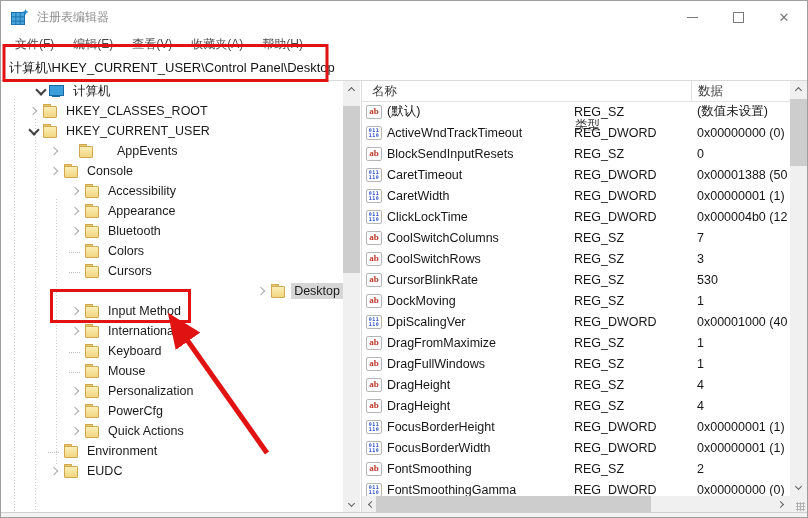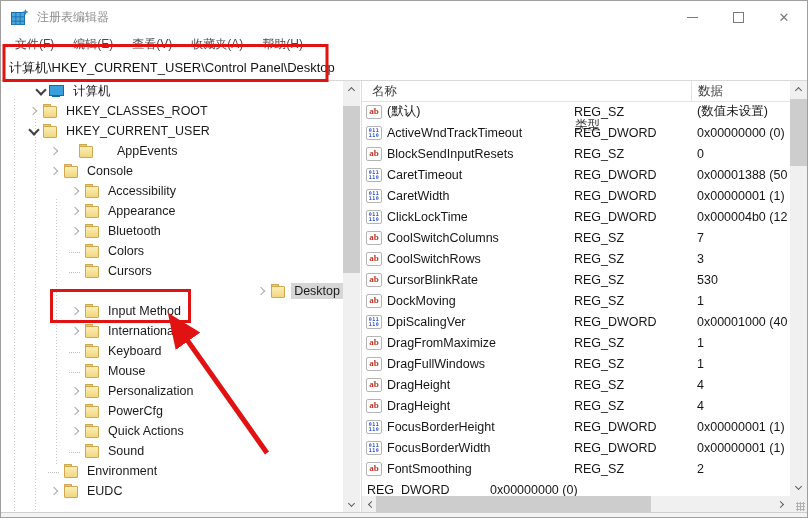--- a/index.html
+++ b/index.html
@@ -214,25 +214,20 @@
           <div class="tree-row" style="padding-left: 67px;">
             <span class="chev collapsed"></span>
             <span class="node-icon folder"></span>
             <span class="tree-label">PowerCfg</span>
           </div>
           <div class="tree-row" style="padding-left: 67px;">
             <span class="chev collapsed"></span>
             <span class="node-icon folder"></span>
             <span class="tree-label">Quick Actions</span>
           </div>
-          <div class="tree-row" style="padding-left: 67px;">
-            <span class="chev leaf"></span>
-            <span class="node-icon folder"></span>
-            <span class="tree-label">Sound</span>
-          </div>
           <div class="tree-row" style="padding-left: 46px;">
             <span class="chev leaf"></span>
             <span class="node-icon folder"></span>
             <span class="tree-label">Environment</span>
           </div>
           <div class="tree-row" style="padding-left: 46px;">
             <span class="chev collapsed"></span>
             <span class="node-icon folder"></span>
             <span class="tree-label">EUDC</span>
           </div>
@@ -413,20 +408,27 @@
           </div>
           <div class="list-row">
             <div class="cell-name">
               <span class="val-icon sz">ab</span>
               <span>FontSmoothing</span>
             </div>
             <div class="cell-type">REG_SZ</div>
             <div class="cell-data">2</div>
           </div>
           <div class="list-row">
+            <div class="cell-name">
+              <span class="val-icon dword">
+                <span>011</span>
+                <span>110</span>
+              </span>
+              <span>FontSmoothingGamma</span>
+            </div>
             <div class="cell-type">REG_DWORD</div>
             <div class="cell-data">0x00000000 (0)</div>
           </div>
         </div>
     </div>
 
     <div class="scroll list-vscroll">
       <span class="sb-arrow up" style="top:0;left:0;"></span>
       <div class="sb-thumb"></div>
       <span class="sb-arrow down"></span>

